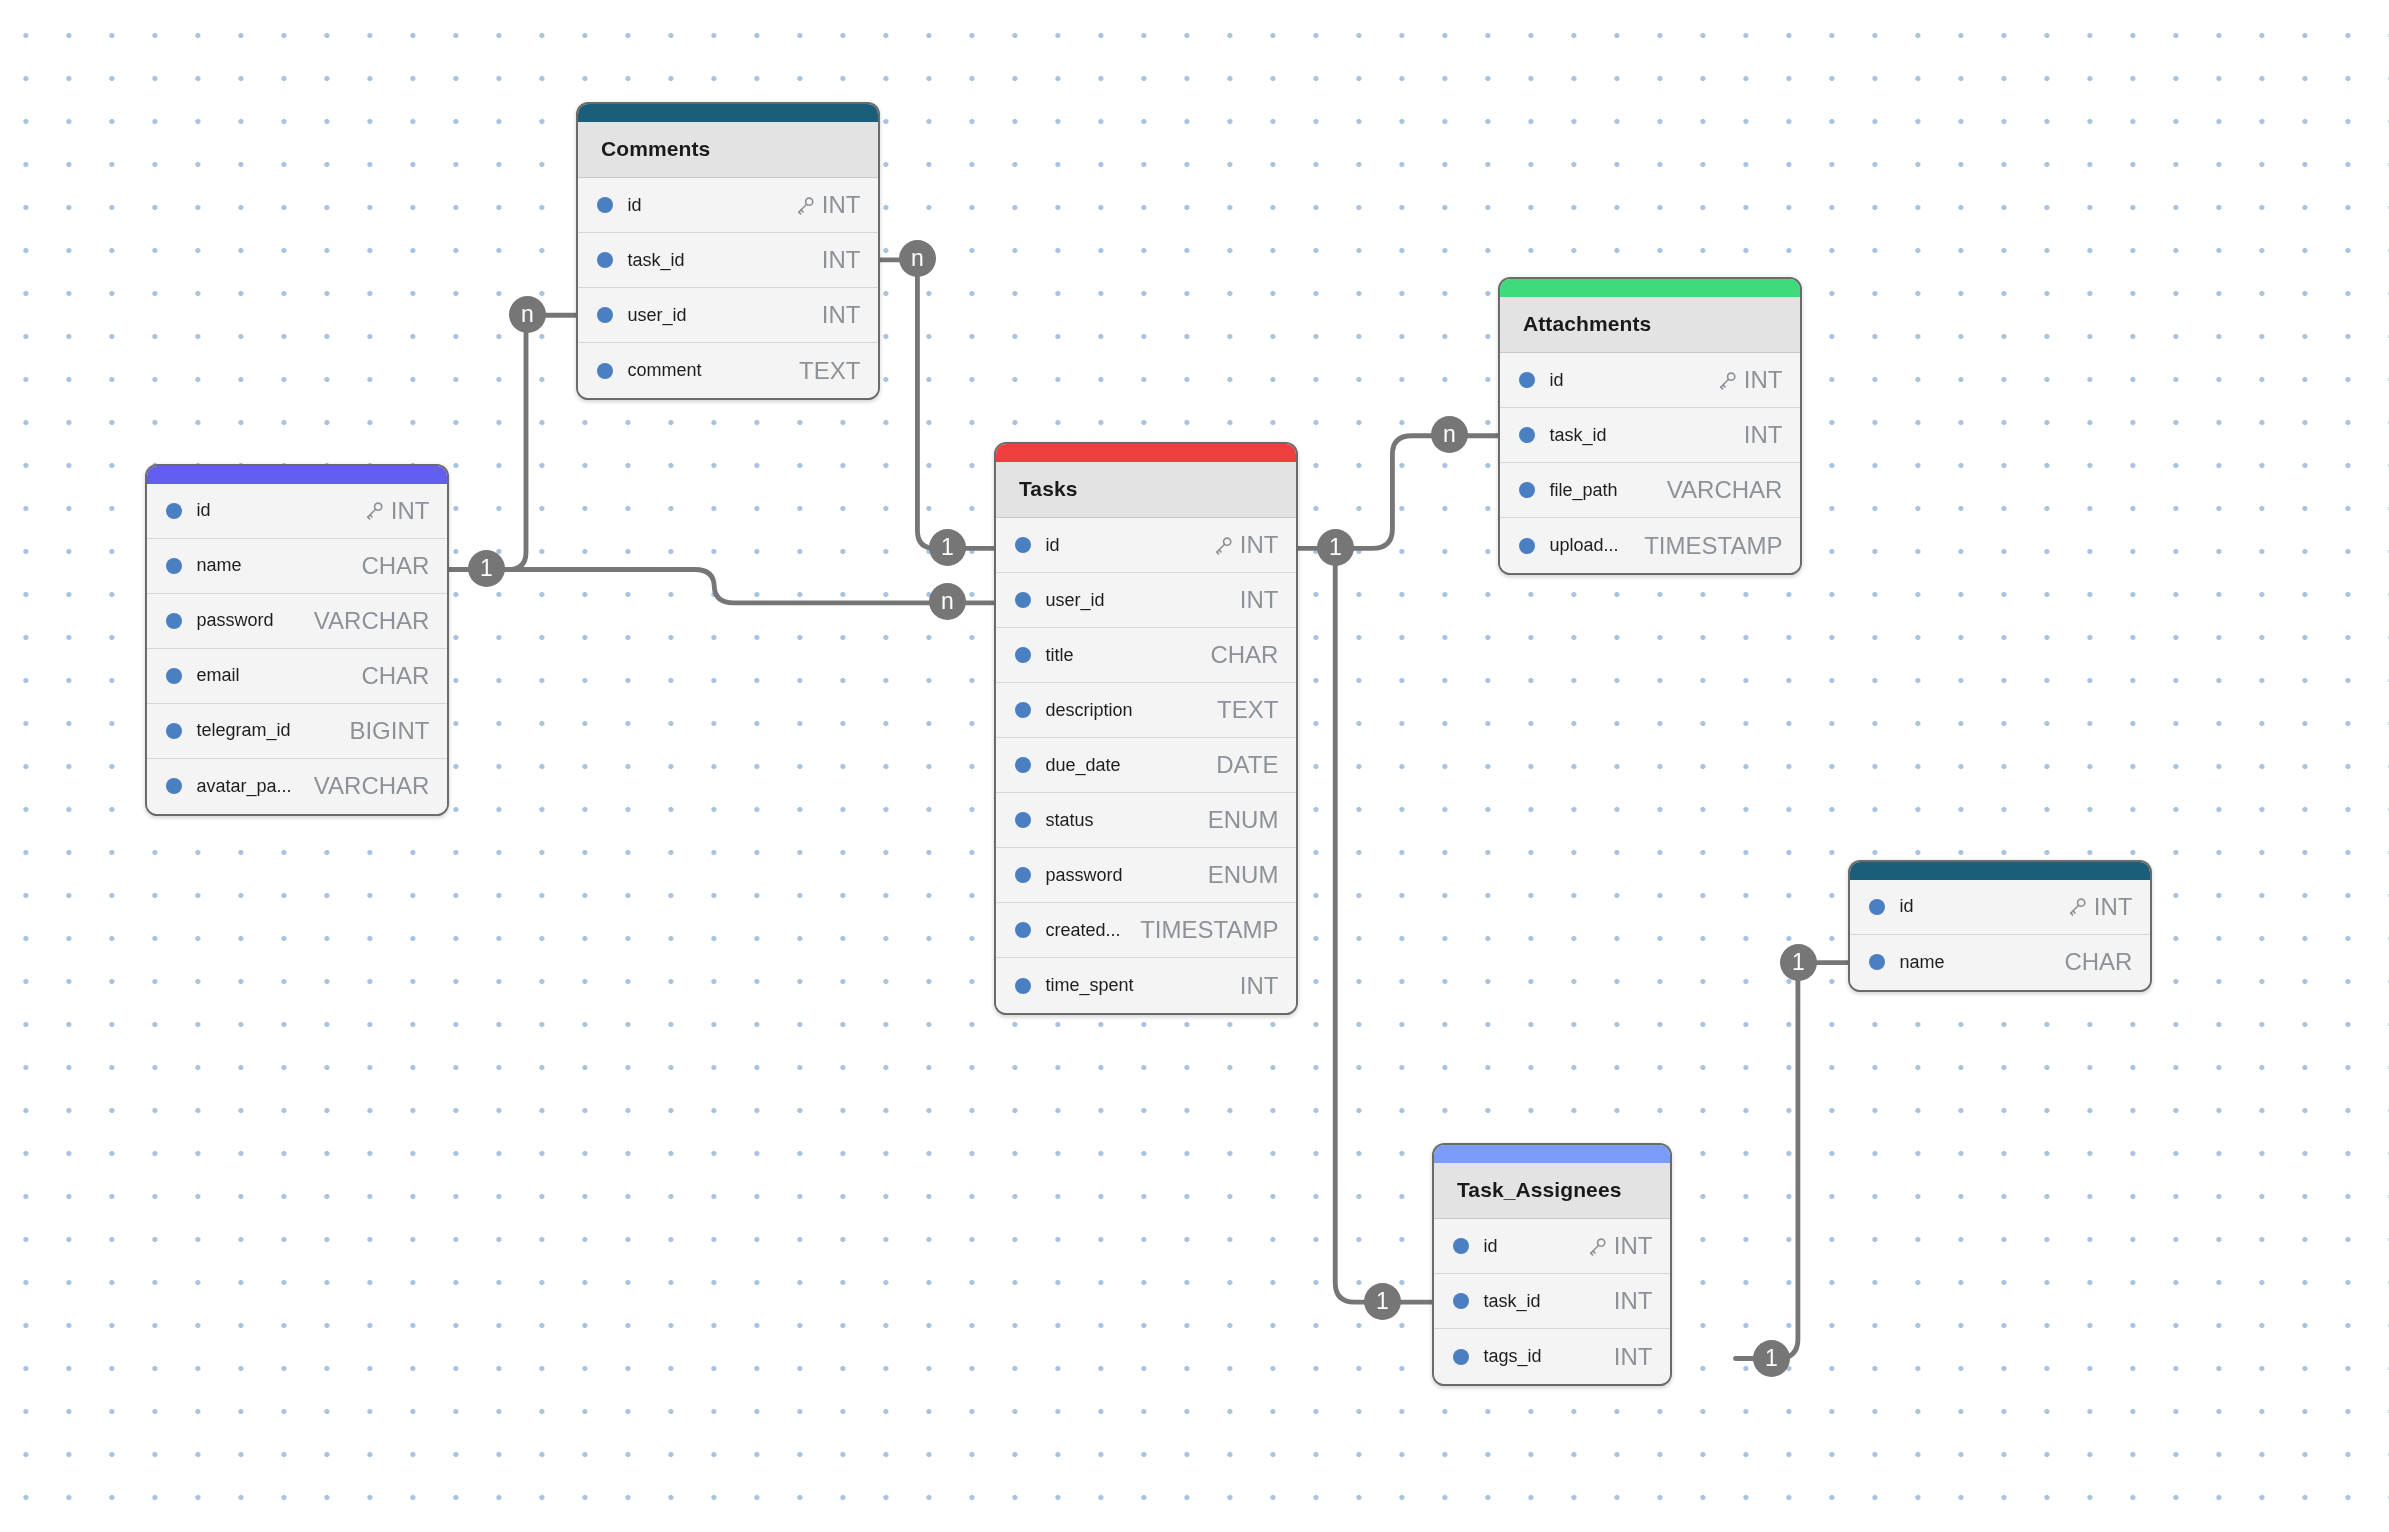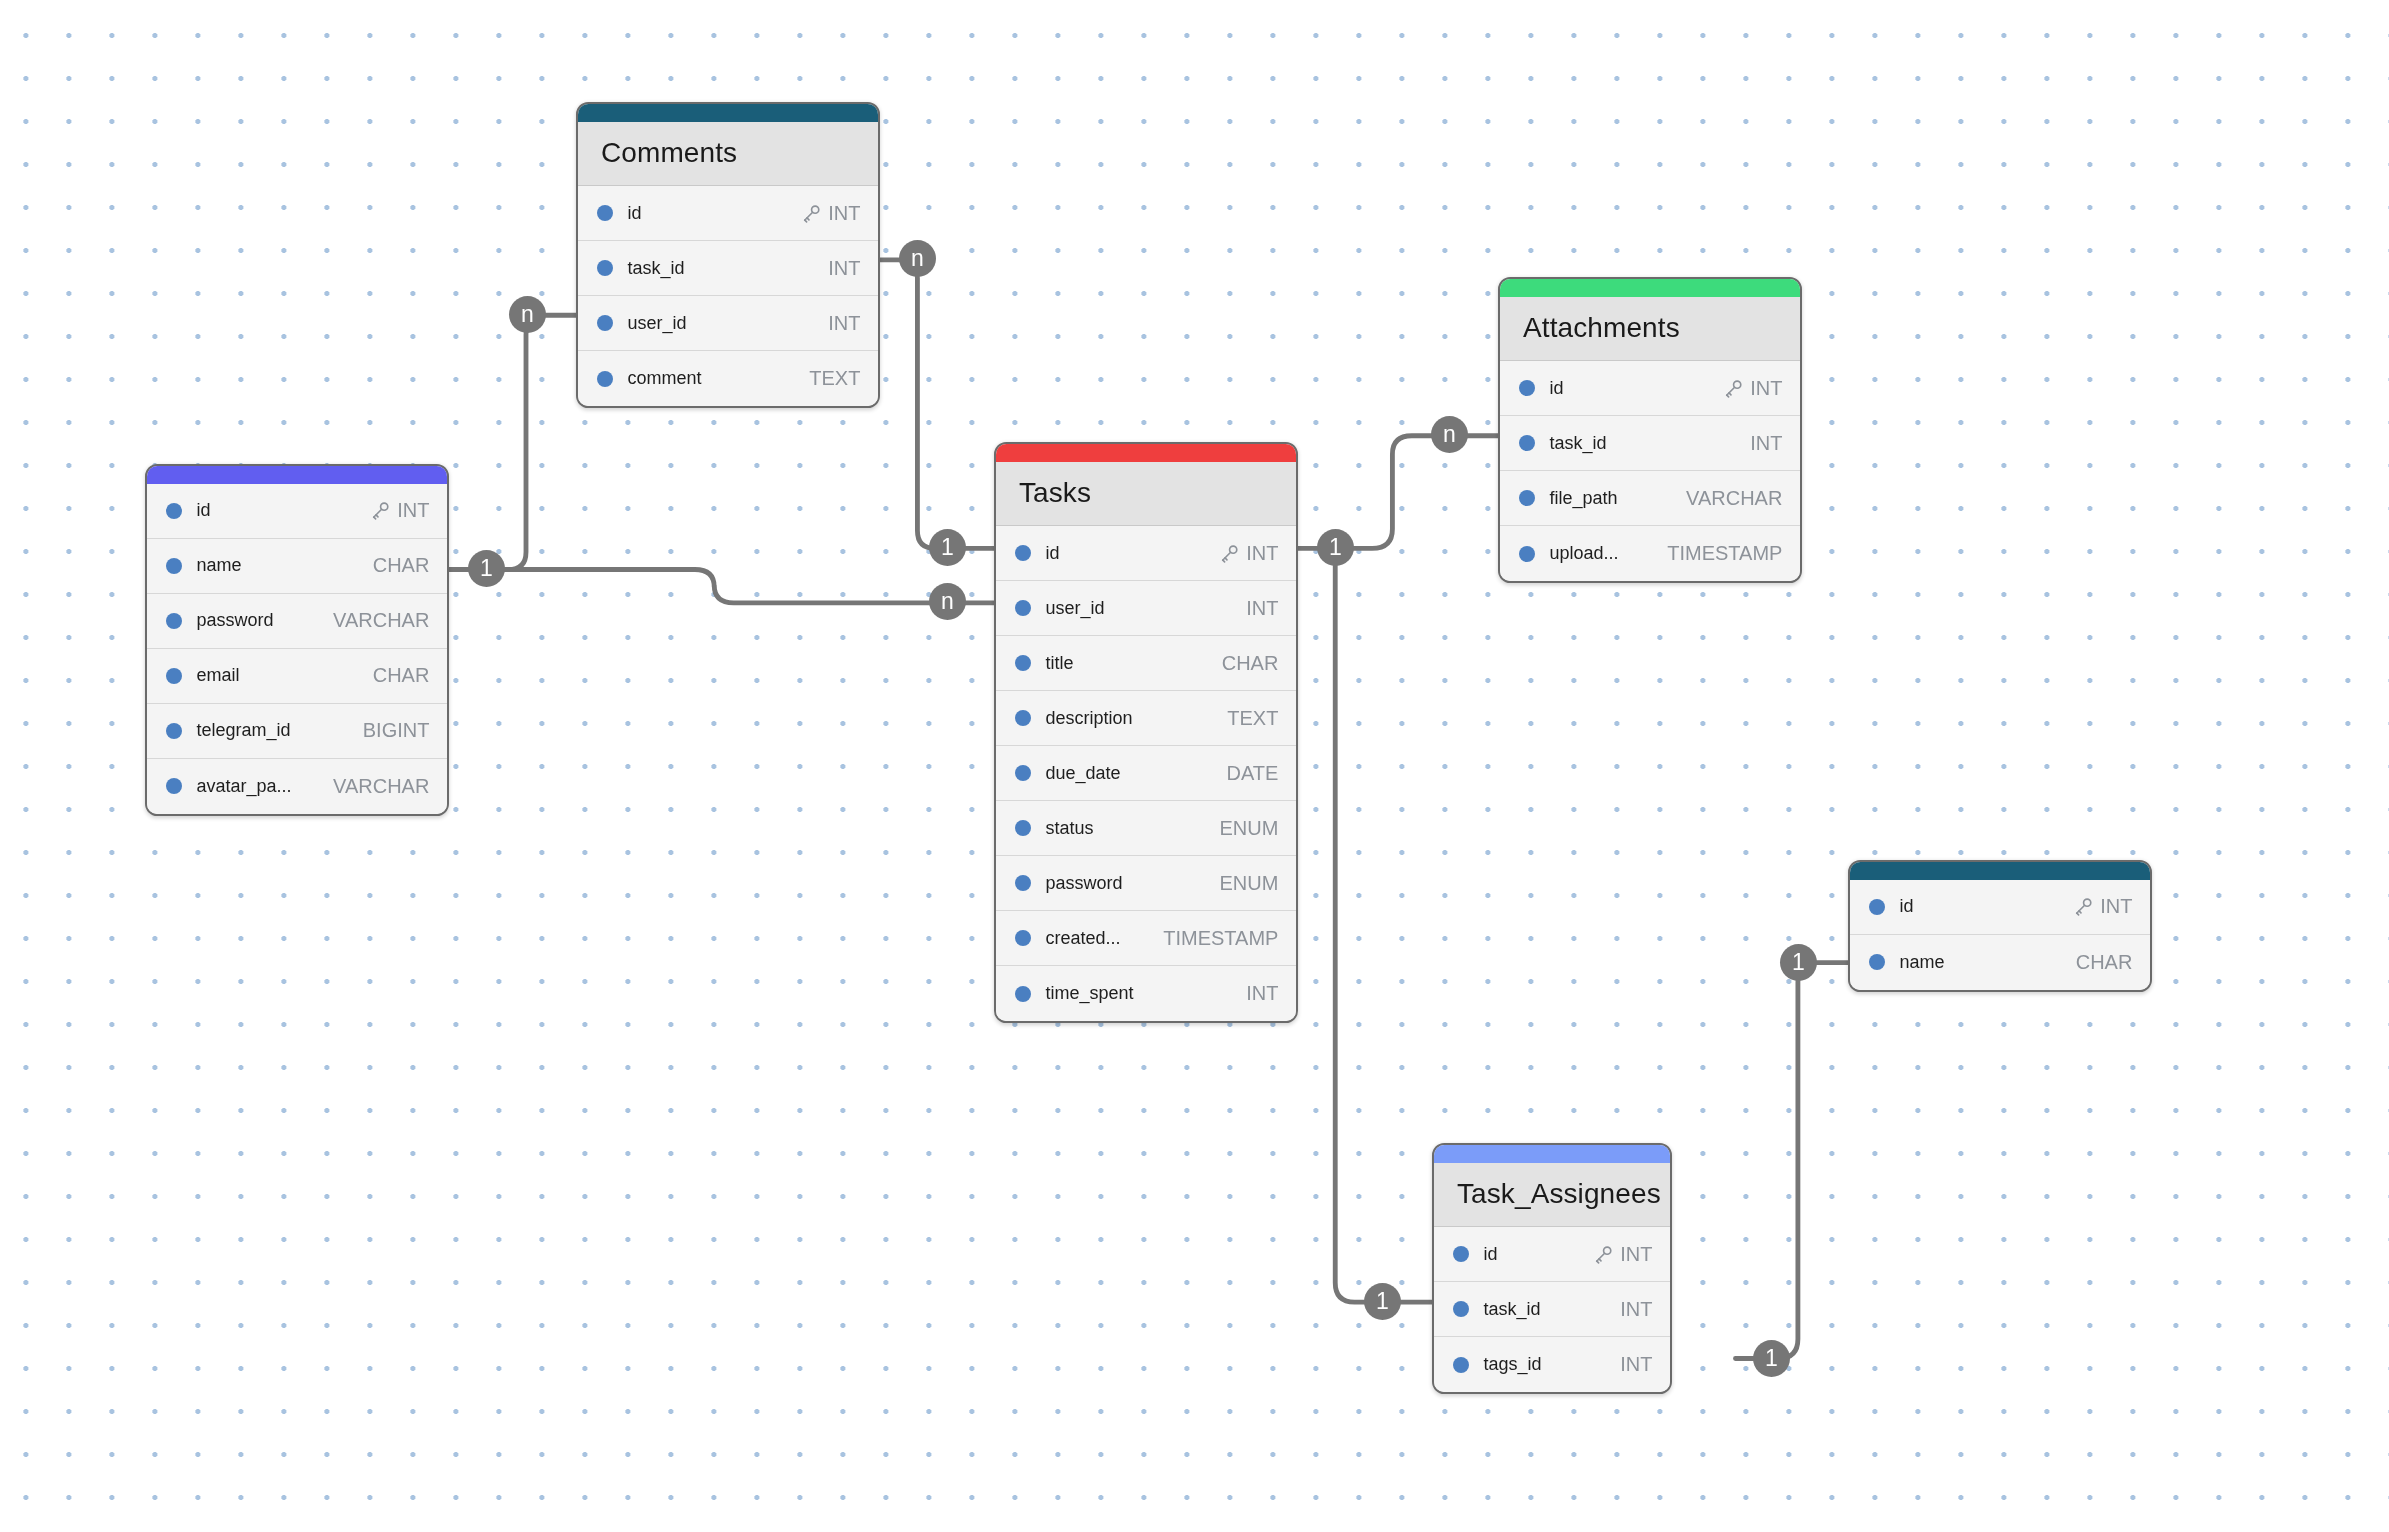--- a/index.html
+++ b/index.html
@@ -25,22 +25,22 @@
     position: absolute;
     background: #f4f4f4;
     border: 2.6px solid #6b6b6b;
     border-radius: 12.3px;
     overflow: hidden;
     box-shadow: 0 1.8px 4.4px rgba(0,0,0,0.18);
   }
   .tbl-accent { height: 17.6px; width: 100%; }
   .tbl-title {
     background: #e3e3e3;
-    font-size: 28px;
-    font-weight: normal;
+    font-size: 21px;
+    font-weight: bold;
     color: #1a1a1a;
     padding: 15px 23px 16.7px 23px;
     letter-spacing: 0.1px;
     border-bottom: 1.8px solid #c9c9c9;
   }
   .row {
     display: flex;
     align-items: center;
     height: 55px;
     padding: 0 17.6px 0 19.4px;
@@ -52,21 +52,21 @@
     width: 16px; height: 16px; border-radius: 50%;
     background: #4a7fc1; flex: 0 0 auto; margin-right: 14px;
   }
   .col-name {
     font-size: 18px; color: #1e1e1e; white-space: nowrap;
   }
   .col-right {
     margin-left: auto; display: flex; align-items: center; gap: 6.2px;
     white-space: nowrap;
   }
-  .col-type { font-size: 20px; color: #8d9299; }
+  .col-type { font-size: 24px; color: #8d9299; }
   .key-ico { width: 21px; height: 21px; display: block; }
   .badge {
     position: absolute;
     width: 37px; height: 37px;
     border-radius: 50%;
     background: #767676;
     color: #ffffff;
     font-size: 23px;
     display: flex; align-items: center; justify-content: center;
     line-height: 1;

